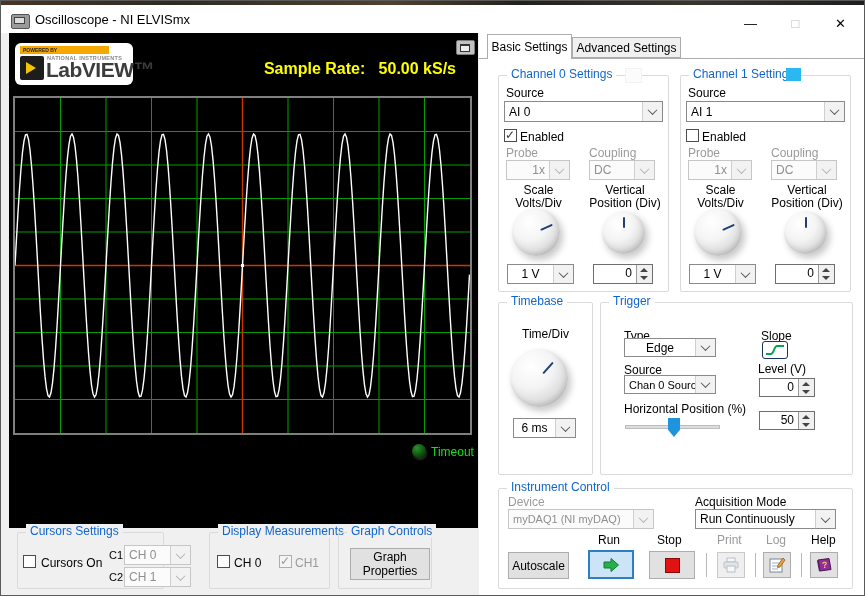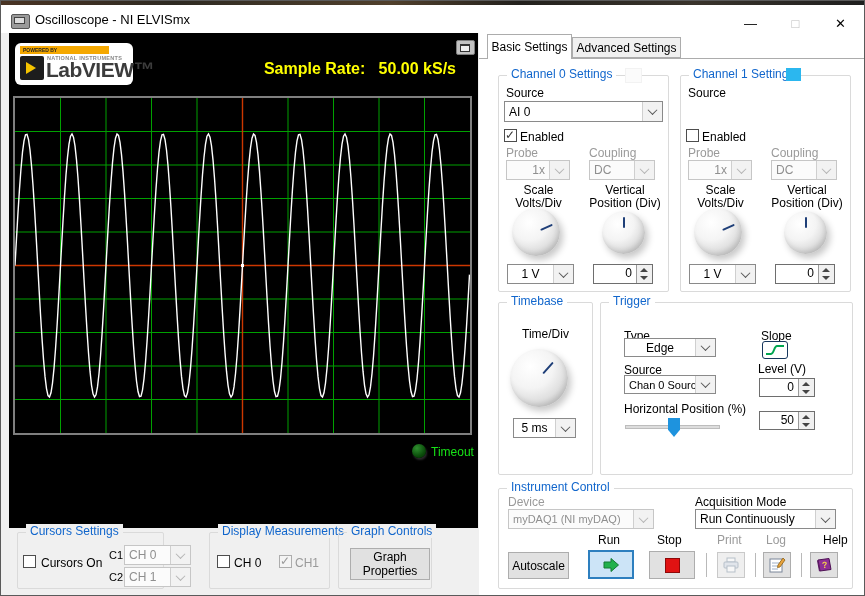--- a/index.html
+++ b/index.html
@@ -247,20 +247,26 @@
         <i class="up"></i>
         <i class="dn"></i>
       </span>
   </div>
 
   <div class="group onwhite abs" style="left:679px;top:74px;width:171px;height:217px;">
     <span class="gtitle">Channel 1 Settings</span>
   </div>
   <span class="swatch abs" style="left: 785px; top: 67px; background: rgb(43, 183, 239);"></span>
   <span class="lbl abs" style="left:687px;top:85px;">Source</span>
+  <div class="dd abs" style="left:685px;top:100px;width:159px;height:21px;">
+    <span class="ddtxt">AI 1</span>
+    <span class="ddbtn">
+        <i class="chev"></i>
+      </span>
+  </div>
   <span class="cb abs" style="left:685px;top:128px;"></span>
   <span class="lbl abs" style="left:701px;top:129px;">Enabled</span>
   <span class="glbl abs" style="left:687px;top:145px;">Probe</span>
   <span class="glbl abs" style="left:770px;top:145px;">Coupling</span>
   <div class="dd dis abs" style="left:687px;top:159px;width:64px;height:20px;">
     <span class="ddtxt txr">1x</span>
     <span class="ddbtn">
         <i class="chev"></i>
       </span>
   </div>
@@ -299,21 +305,21 @@
   </div>
 
   <div class="group onwhite abs" style="left:497px;top:301px;width:95px;height:173px;">
     <span class="gtitle">Timebase</span>
   </div>
   <div class="lbl c2 abs" style="left:507px;top:327px;width:75px;">Time/Div</div>
   <div class="knob" style="left:509px;top:348px;width:58px;height:58px;">
     <div class="nwrap" style="transform:rotate(42deg);"></div>
   </div>
   <div class="dd abs" style="left:512px;top:417px;width:63px;height:20px;">
-    <span class="ddtxt txc">5 ms</span>
+    <span class="ddtxt txc">6 ms</span>
     <span class="ddbtn">
         <i class="chev"></i>
       </span>
   </div>
 
   <div class="group onwhite abs" style="left:599px;top:301px;width:253px;height:173px;">
     <span class="gtitle">Trigger</span>
   </div>
   <span class="lbl abs" style="left:623px;top:328px;">Type</span>
   <div class="dd abs" style="left:623px;top:337px;width:92px;height:19px;">
@@ -369,21 +375,21 @@
     <span class="ddtxt">Run Continuously</span>
     <span class="ddbtn">
         <i class="chev"></i>
       </span>
   </div>
 
   <span class="lbl abs" style="left:597px;top:532px;">Run</span>
   <span class="lbl abs" style="left:656px;top:532px;">Stop</span>
   <span class="glbl abs" style="left:716px;top:532px;">Print</span>
   <span class="glbl abs" style="left:765px;top:532px;">Log</span>
-  <span class="lbl abs" style="left:810px;top:532px;margin-left:12px;">Help</span>
+  <span class="lbl abs" style="left:810px;top:532px;">Help</span>
 
   <div class="btn" style="left:507px;top:551px;width:61px;height:27px;">
     <span>Autoscale</span>
   </div>
   <div class="btn blue" style="left:587px;top:549px;width:46px;height:29px;">
     <svg class="runarrow" viewBox="0 0 18 16">
       <polygon points="2,5 9,5 9,1.5 16.5,8 9,14.5 9,11 2,11" fill="#22B14C" stroke="#157A33" stroke-width="1"></polygon>
     </svg>
   </div>
   <div class="btn" style="left:648px;top:550px;width:46px;height:28px;">

